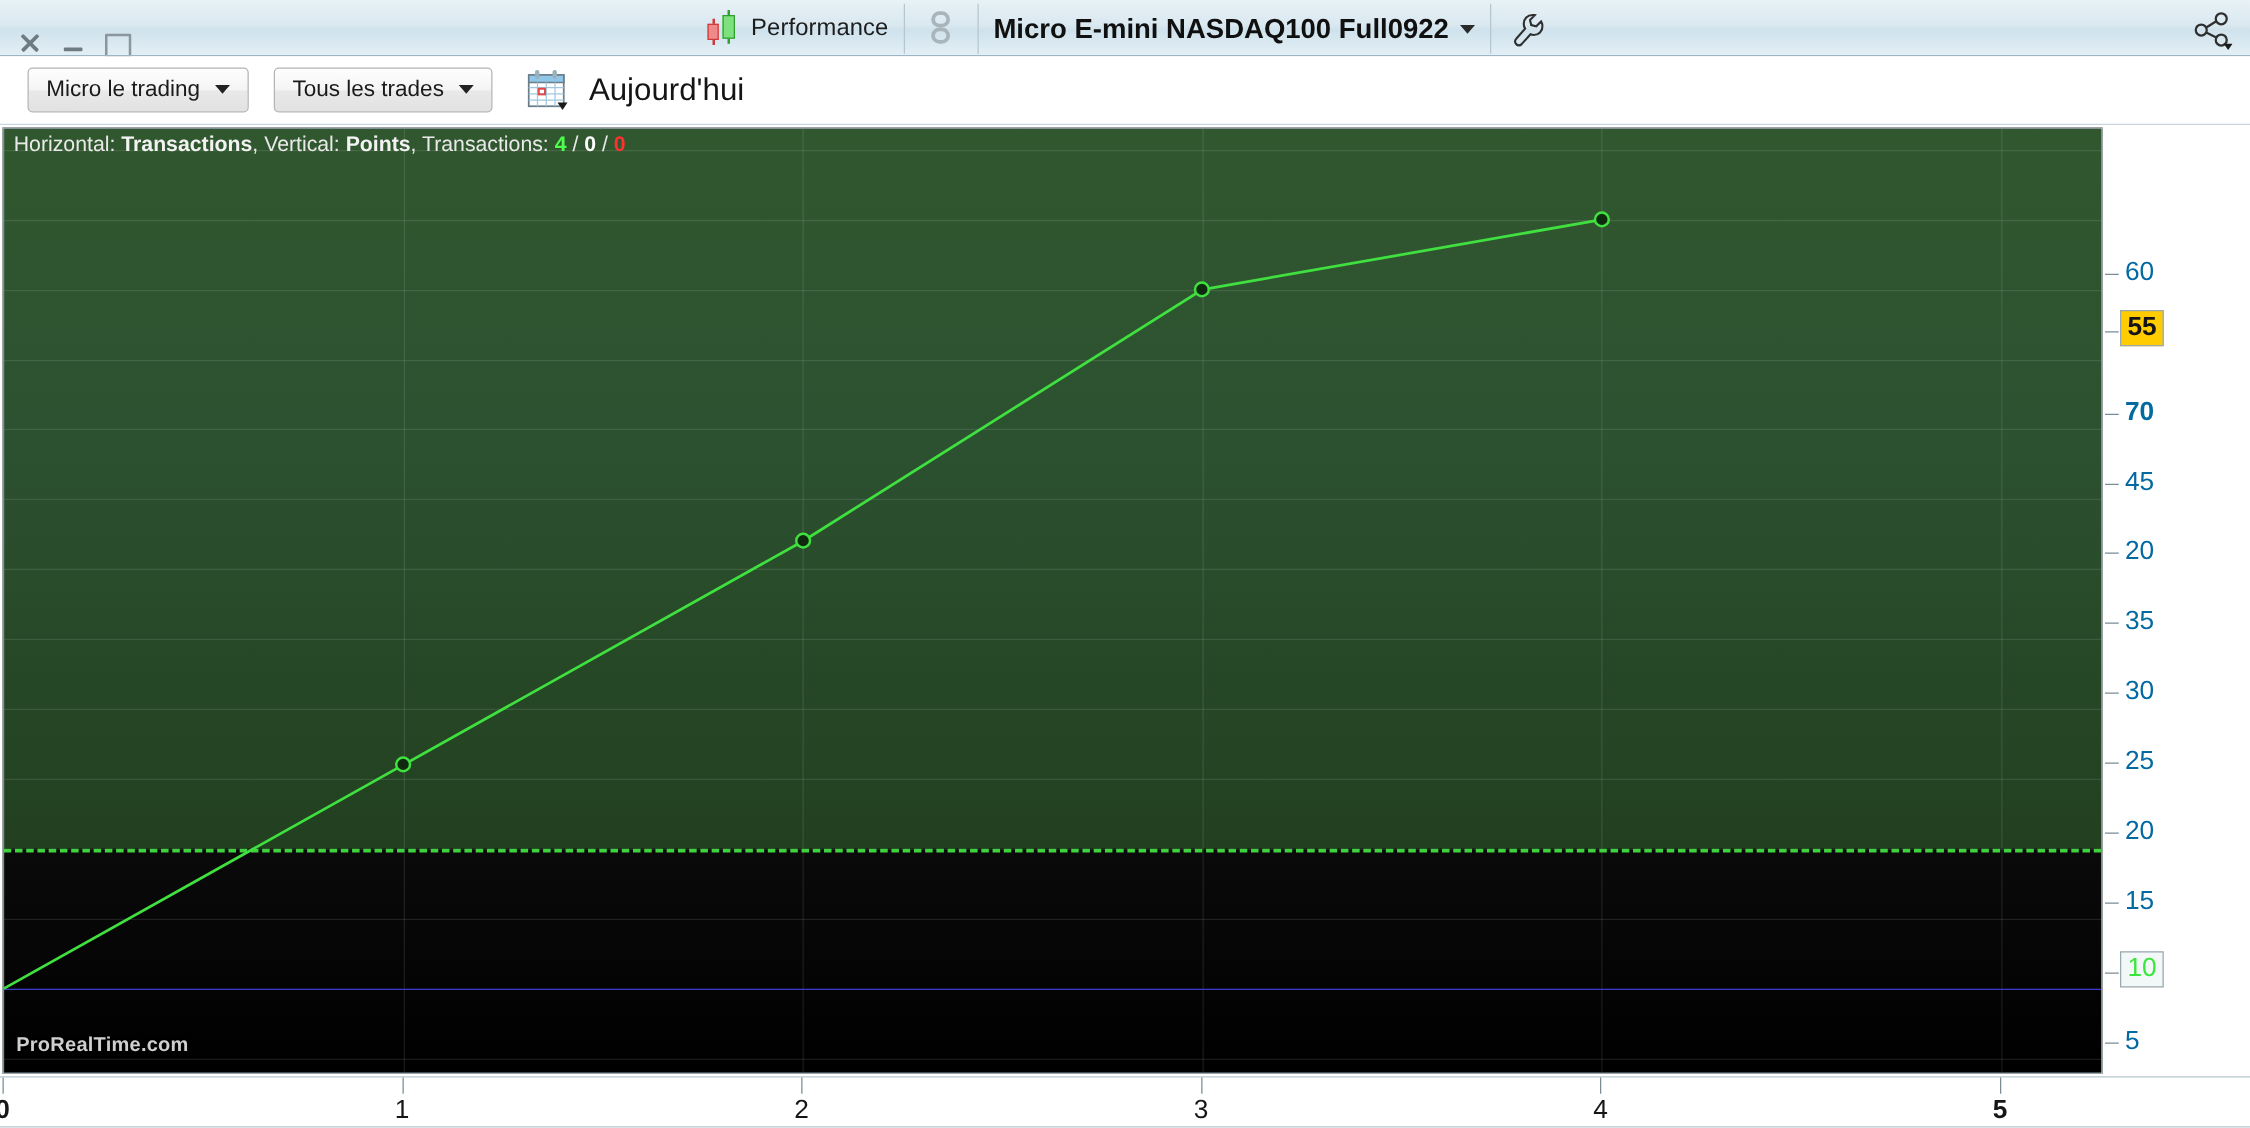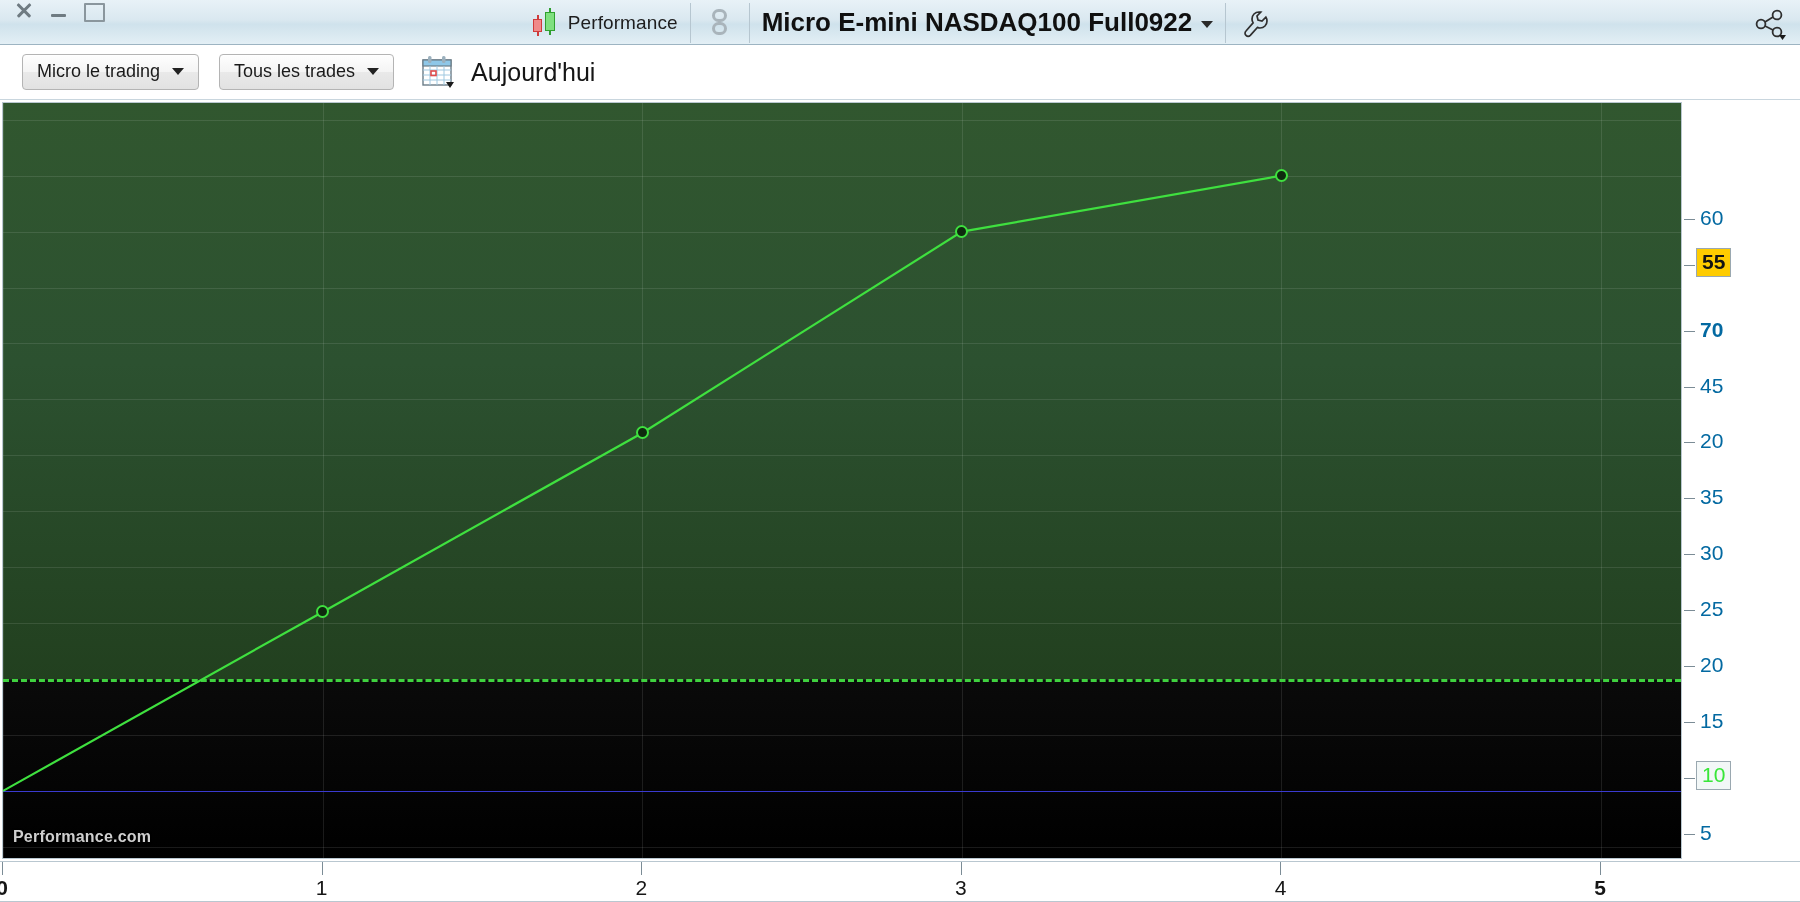--- a/index.html
+++ b/index.html
@@ -8,21 +8,21 @@
     font-family: "Liberation Sans", sans-serif;
     overflow: hidden;
     background: #ffffff;
   }
 
   
   #titlebar {
     position: absolute; left: 0; top: 0; width: 1800px; height: 45px;
     background: linear-gradient(to bottom, #e8f2f7 0%, #dae8f0 45%, #cfe2ec 55%, #e3eff5 100%);
     border-bottom: 1px solid #a8bfcd;
-    display: flex; align-items: flex-start;
+    display: flex; align-items: flex-end;
   }
   #titlebar::after{
     content:""; position:absolute; left:0; right:0; bottom:-1px; height:1px; background:#9db4c2;
   }
   .winbtns { display: flex; align-items: center; gap: 14px; margin-left: 14px; }
   .winbtn { width: 20px; height: 20px; position: relative; cursor: default; }
   .wb-close::before, .wb-close::after {
     content:""; position:absolute; left:1px; top:9px; width:18px; height:2.6px;
     background:#6f7b82; border-radius:1px;
   }
@@ -64,21 +64,21 @@
   }
   .link-icon { width: 22px; height: 32px; position: relative; margin: 0 6px; }
   .link-icon .lk {
     position:absolute; left:3px; width:15px; height:13px;
     border:3px solid #a9b4bb; border-radius:7px;
   }
   .link-icon .lk1 { top:2px; }
   .link-icon .lk2 { top:15px; }
 
   .tb-title {
-    font-size: 26px; font-weight: bold; color:#101010; white-space: nowrap;
+    font-size: 22px; font-weight: bold; color:#101010; white-space: nowrap;
   }
   .caret {
     display:inline-block; width:0; height:0; margin-left:9px;
     border-left:6px solid transparent; border-right:6px solid transparent;
     border-top:7px solid #2a2a2a; vertical-align: middle;
   }
   .wrench-icon { width:26px; height:30px; position:relative; margin-left:4px;}
   .wrench-icon svg { position:absolute; left:0; top:2px; }
 
   .share-icon {
@@ -302,21 +302,24 @@
     <div class="dashline" style="top: 576.037px;"></div>
     <svg id="equity-svg" width="1678" height="755" style="position:absolute;left:0;top:0;">
         <polyline points="0.00,687.89 319.62,508.93 639.24,329.96 958.86,128.63 1278.48,72.70" fill="none" stroke="#3fe03f" stroke-width="2.2"></polyline>
       </svg>
     <div id="markers">
         <div class="dot" style="left: 319.619px; top: 508.926px;"></div>
         <div class="dot" style="left: 639.238px; top: 329.963px;"></div>
         <div class="dot" style="left: 958.857px; top: 128.63px;"></div>
         <div class="dot" style="left: 1278.48px; top: 72.7037px;"></div>
       </div>
-    <div class="watermark">Performance.com</div>
+    <div class="hdrtext">
+      <span>Horizontal: </span><b>Transactions</b><span>, Vertical: </span><b>Points</b><span>, Transactions: </span><span class="hdr-g">4</span><span> / </span><span class="hdr-w">0</span><span> / </span><span class="hdr-r">0</span>
+    </div>
+    <div class="watermark">ProRealTime.com</div>
   </div>
 
   <div id="yaxis">
       <div class="ytick" style="top: 689.889px;">
         <div class="tk"></div>
         <div class="lbl bold">0</div>
       </div>
       <div class="ytick" style="top: 633.963px;">
         <div class="tk"></div>
         <div class="lbl">5</div>

